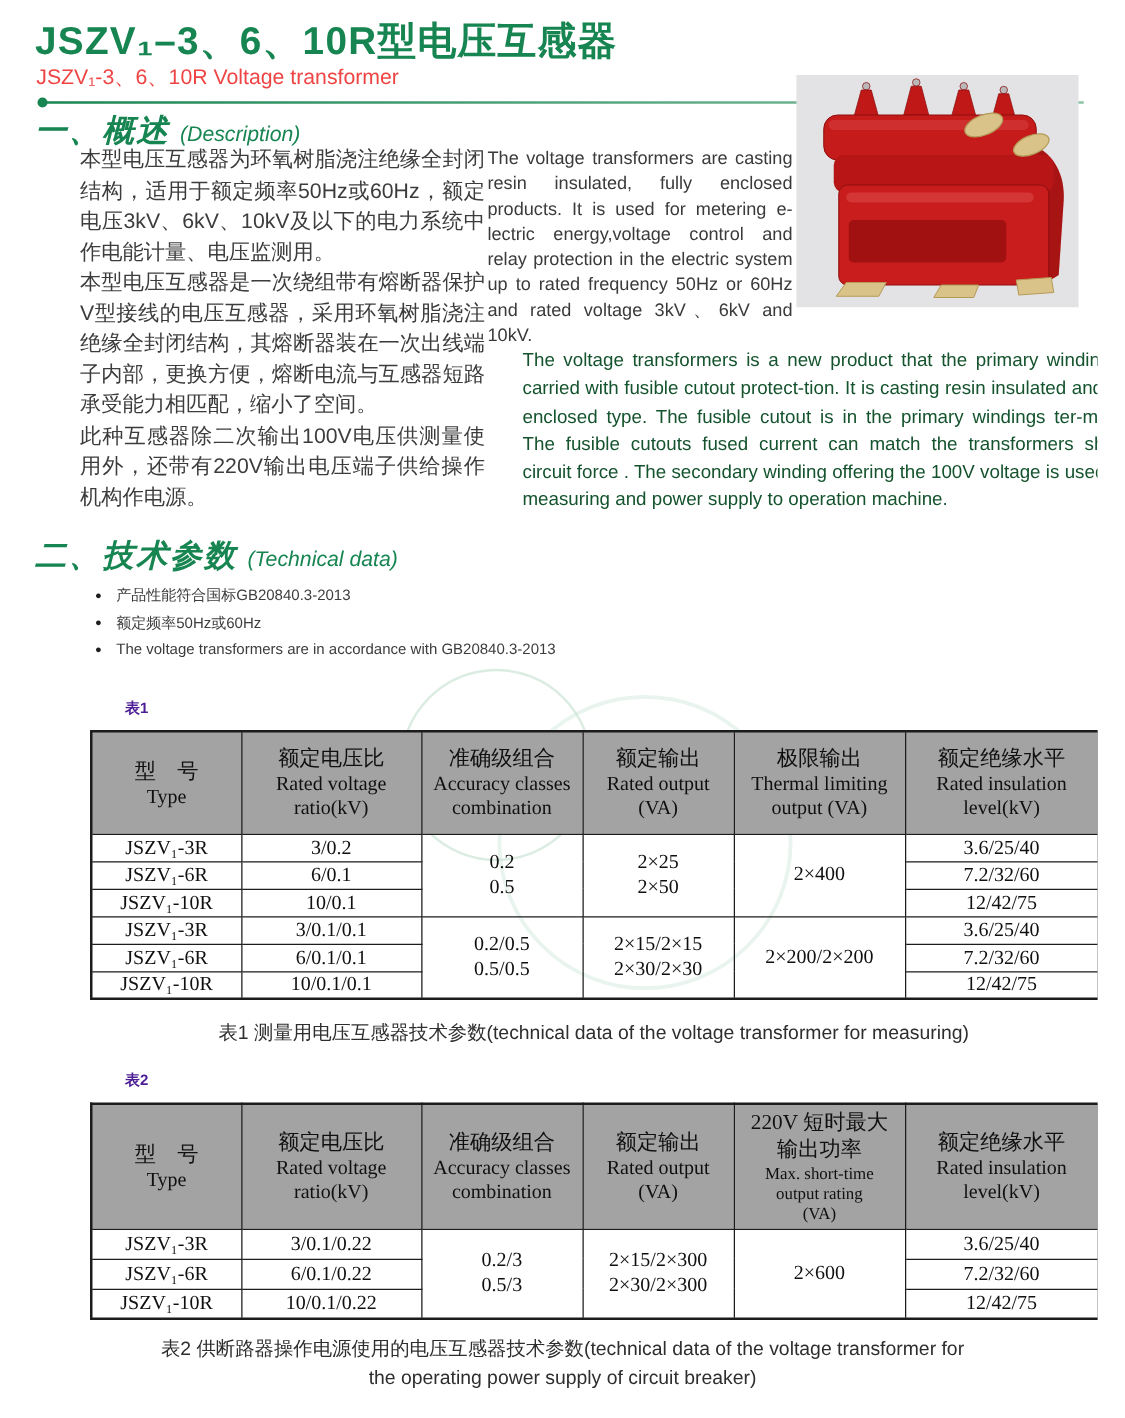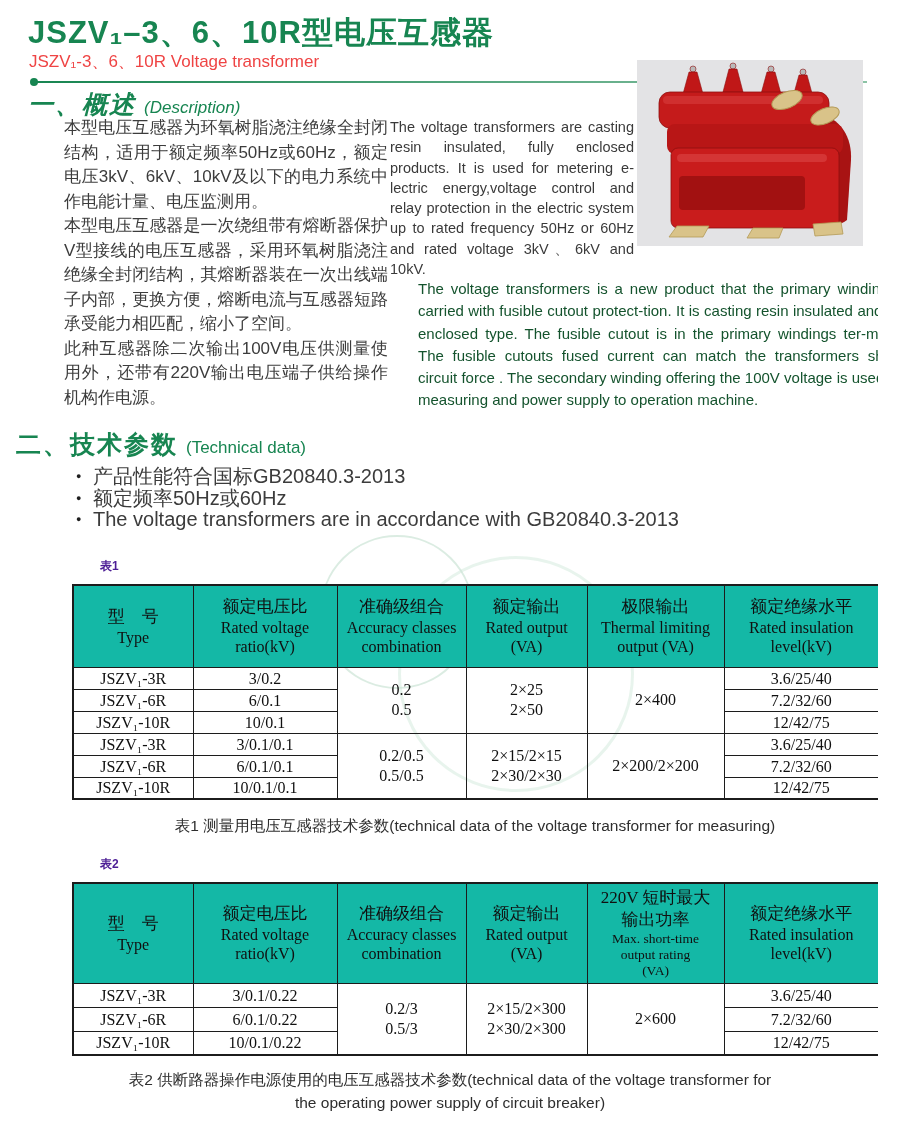--- a/index.html
+++ b/index.html
@@ -13,55 +13,55 @@
   .rule{position:absolute;left:31px;top:81px;width:836px;height:2px;
         background:linear-gradient(to right,#178551,#8cc3a6);}
   .rule::before{content:"";position:absolute;left:-1px;top:-3px;width:8px;height:8px;
         border-radius:50%;background:#178551;}
 
   
   .sec-heading{position:absolute;display:flex;align-items:baseline;gap:8px;color:#178551;}
   .sec-heading .zh{font-size:25px;font-weight:bold;letter-spacing:2px;}
   .sec-heading .en{font-size:17px;}
   #sec1-heading{left:28px;top:88px;font-style:italic;}
-  #sec2-heading{left:16px;top:428px;}
+  #sec2-heading{left:28px;top:428px;font-style:italic;}
 
   
   .zh-desc{position:absolute;left:64px;top:116px;width:324px;font-size:17px;
            line-height:24.5px;text-align:justify;color:#3c3c3c;}
   .zh-desc p{margin:0;}
   .en-desc-1{position:absolute;left:390px;top:117px;width:244px;font-size:14.5px;
              line-height:20.3px;text-align:justify;color:#3a3a3a;}
   .en-desc-2{position:absolute;left:390px;top:278px;width:488px;font-size:15px;
              line-height:22.3px;text-align:justify;color:#14532d;margin-left:28px;}
   .product{position:absolute;left:637px;top:60px;width:226px;height:186px;}
 
   
   .bullets{position:absolute;left:76px;top:466px;margin:0;padding:0;list-style:none;
-           font-size:20px;color:#3c3c3c;}
+           font-size:12px;color:#3c3c3c;}
   .bullets li{position:relative;padding-left:17px;line-height:21.5px;}
   .bullets li::before{content:"●";position:absolute;left:0;top:0;font-size:9px;
            line-height:21.5px;color:#1e1e1e;}
 
   
   .wm{position:absolute;border-radius:50%;z-index:0;}
   #wm1{left:320px;top:535px;width:150px;height:150px;border:2px solid rgba(190,220,203,0.55);}
   #wm2{left:398px;top:556px;width:230px;height:230px;border:3px solid rgba(205,230,215,0.45);}
 
   
   .tbl-label{position:absolute;font-size:12px;font-weight:bold;color:#4c1d95;z-index:2;text-align:center;}
   #tbl1-label{left:100px;top:558px;}
   #tbl2-label{left:100px;top:856px;}
   table{position:absolute;border-collapse:collapse;table-layout:fixed;z-index:1;
         font-family:"Liberation Serif","DejaVu Serif","DejaVu Sans",serif;color:#101010;
         border:2px solid #1c1c1c;}
   #table1{left:72px;top:584px;width:806px;}
   #table2{left:72px;top:882px;width:806px;}
   th,td{border:1.5px solid #1c1c1c;text-align:center;vertical-align:middle;padding:0 2px;}
-  thead th{background:#14b8a6;font-weight:normal;}
+  thead th{background:#a3a3a3;font-weight:normal;}
   th .zh{display:block;font-size:17px;line-height:22px;white-space:pre-line;}
   th .en{display:block;font-size:16px;line-height:19px;white-space:pre-line;}
   th .en-small{font-size:13.5px;line-height:16px;}
   #table1 thead tr{height:82px;}
   #table2 thead tr{height:100px;}
   #table1 tbody tr{height:22px;}
   #table2 tbody tr{height:24px;}
   tbody td{font-size:16px;line-height:19px;}
   td .cell-line{line-height:20px;}
 

